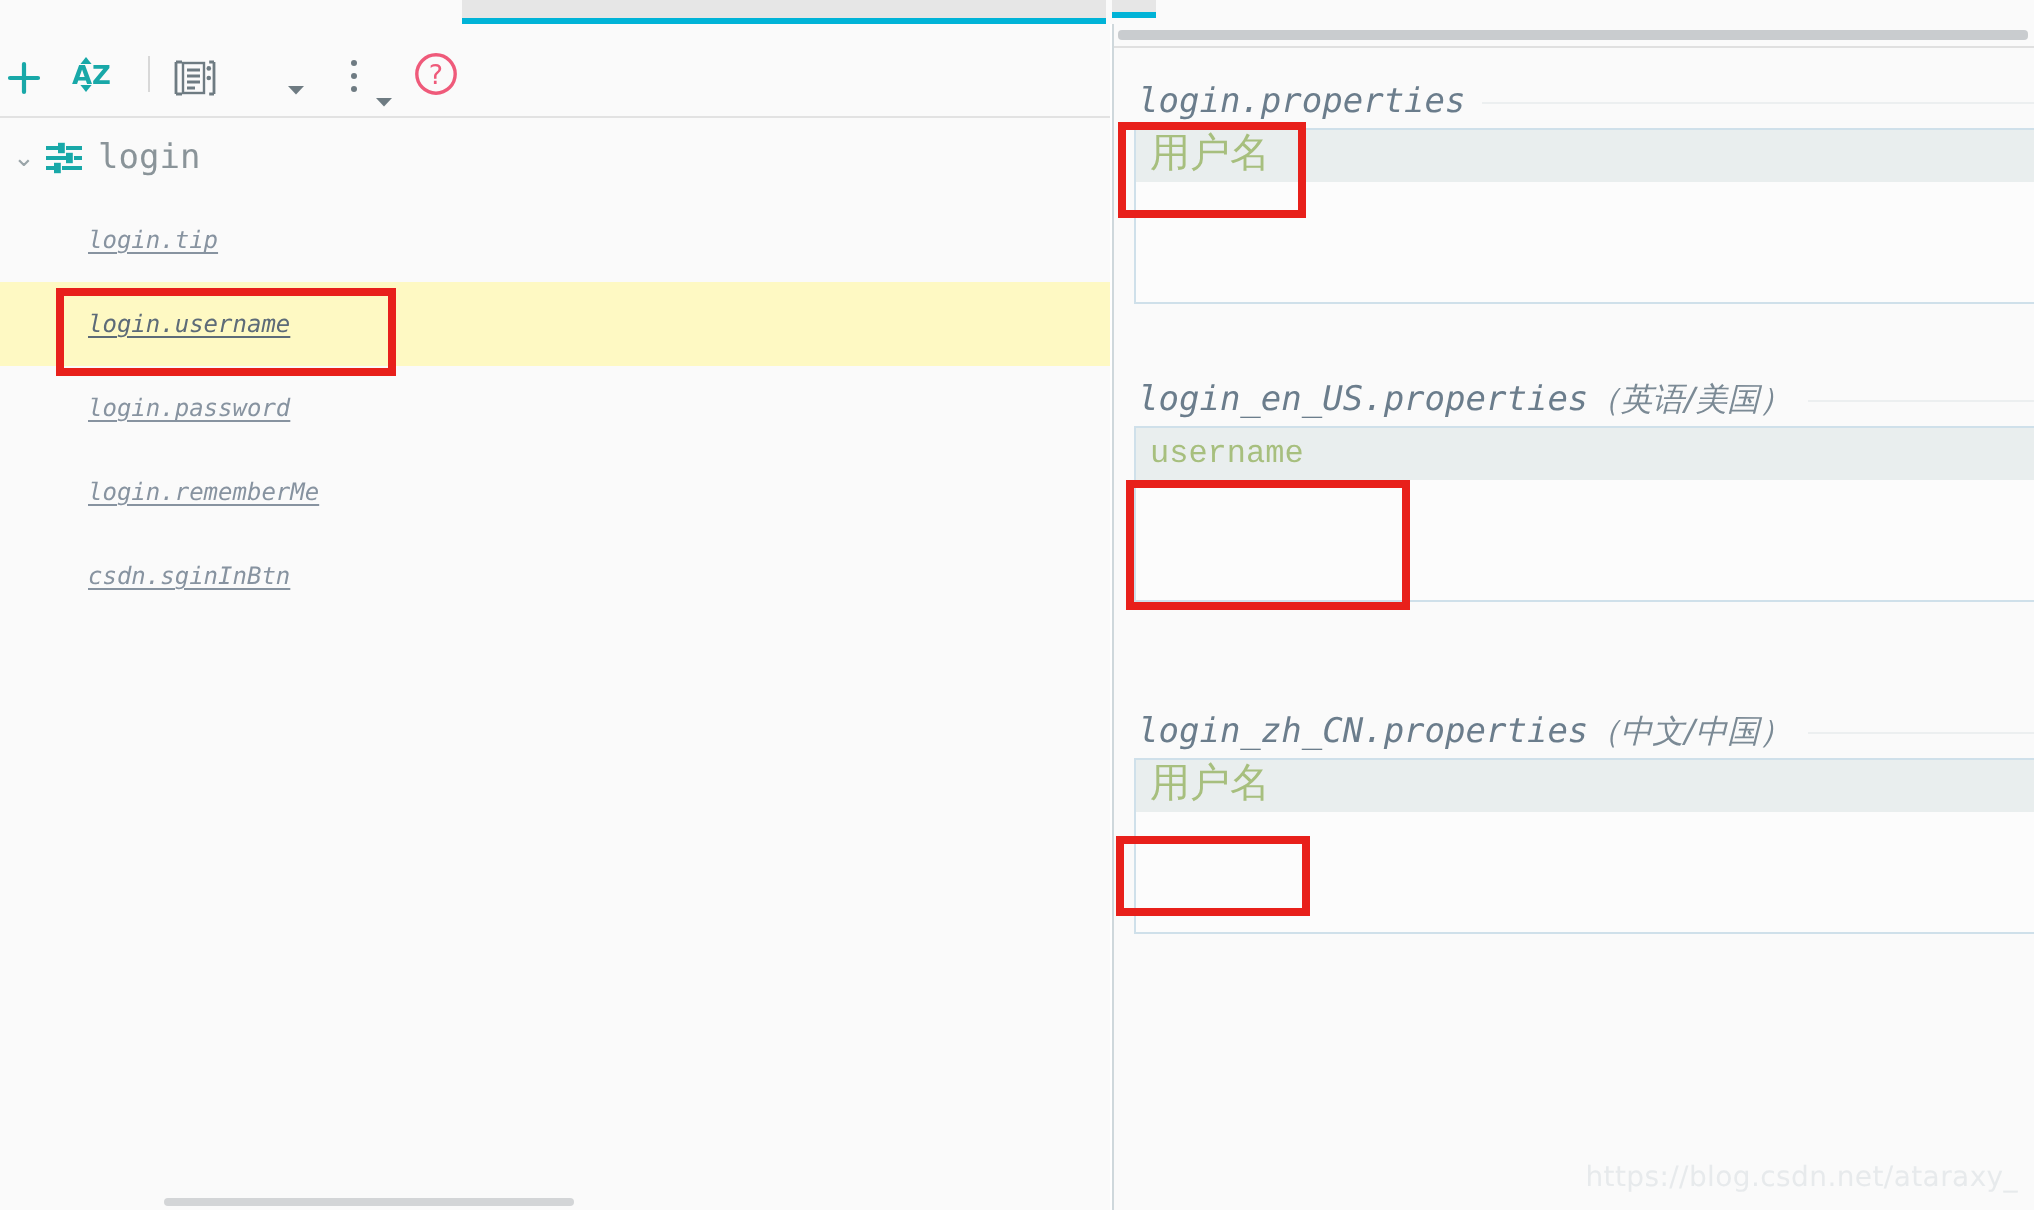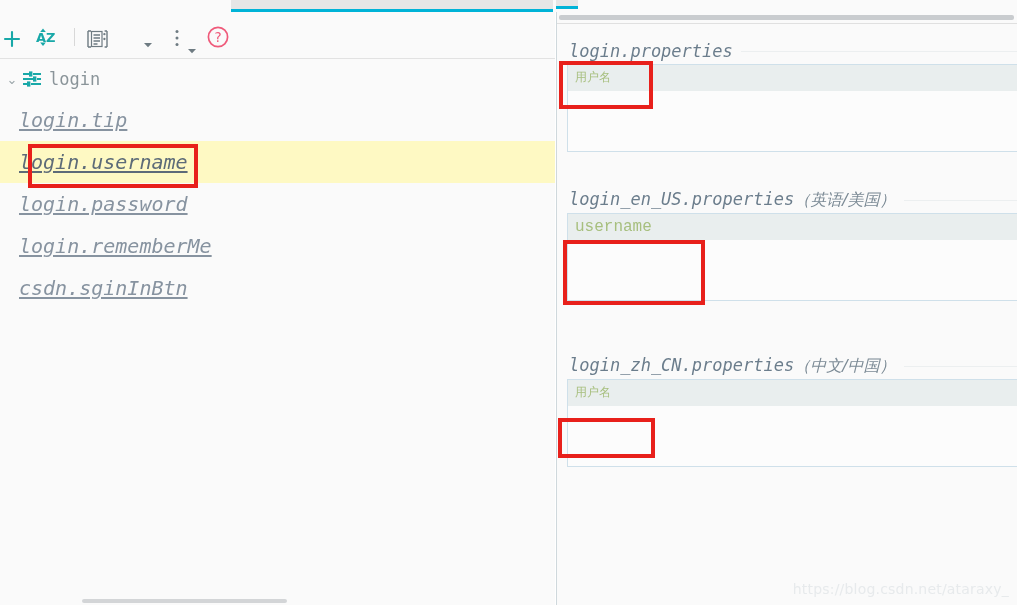--- a/index.html
+++ b/index.html
@@ -104,23 +104,23 @@
     align-items: center;
     justify-content: center;
     margin-right: 6px;
   }
   .root-label {
     font-family: "DejaVu Sans Mono", "Liberation Mono", monospace;
     font-size: 17px;
     color: #8a9499;
   }
   .leaf-label {
-    margin-left: 19px;
+    margin-left: 44px;
     font-family: "DejaVu Sans Mono", "Liberation Mono", monospace;
-    font-size: 20px;
+    font-size: 12px;
     font-style: italic;
     color: #8793a0;
     text-decoration: underline;
     text-underline-offset: 2px;
   }
   .leaf-label.selected-label {
     color: #5d6b78;
   }
 
   
@@ -235,21 +235,21 @@
     position: absolute;
     left: 7px; top: 3px;
     font-family: Liberation Mono, monospace;
     font-size: 16px;
     color: #a7bf7e;
     line-height: 20px;
     white-space: nowrap;
   }
   .editor .val.cjk {
     font-family: Liberation Sans, sans-serif;
-    font-size: 12px;
+    font-size: 20px;
     top: 2px;
   }
 
   
   #watermark {
     position: absolute;
     right: 8px;
     bottom: 8px;
     font-family: "DejaVu Sans", "Liberation Sans", sans-serif;
     font-size: 14px;

